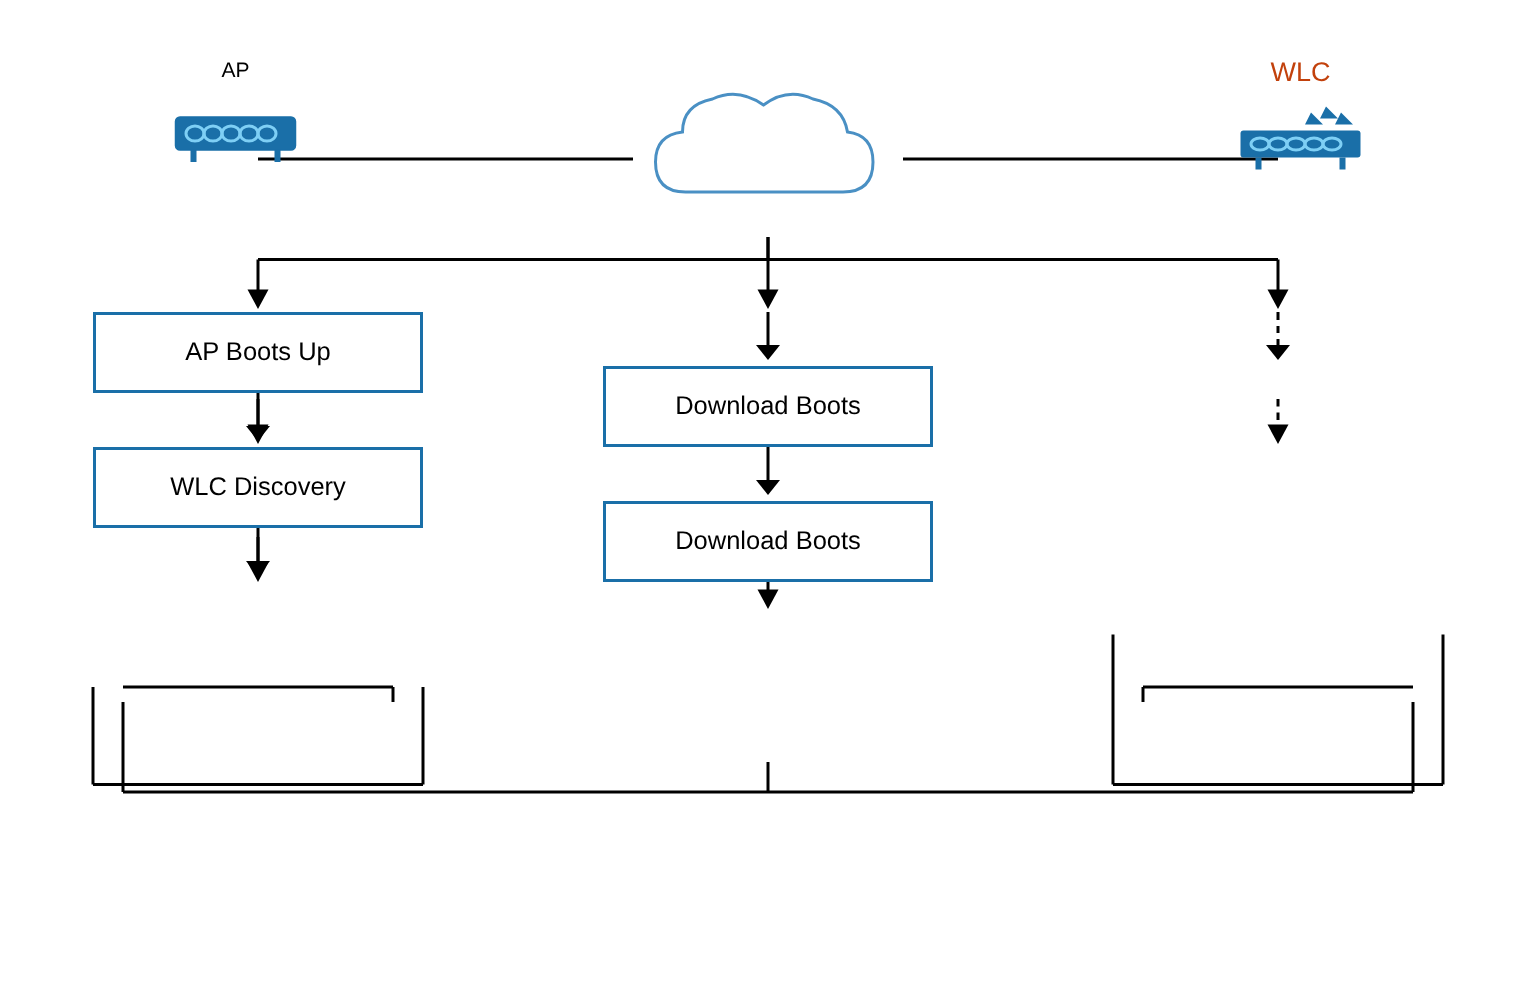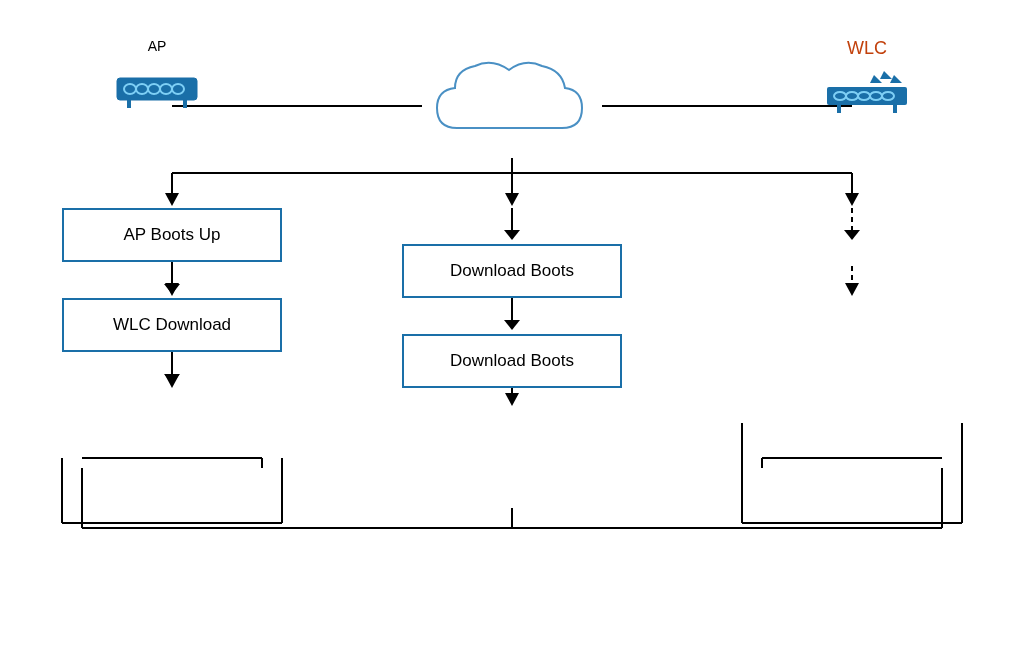--- a/index.html
+++ b/index.html
@@ -247,21 +247,21 @@
   <div class="flow-section">
 
     <div class="col-left" style="top: 15px;">
       <div class="flow-box">
         <span>AP Boots Up</span>
       </div>
 
       <div class="arrow-down"></div>
 
       <div class="flow-box">
-        <span>WLC Download</span>
+        <span>WLC Discovery</span>
       </div>
 
       <div class="arrow-down"></div>
 
     </div>
 
     <div class="col-middle" style="top: 15px;">
 
       <div class="arrow-down"></div>
 

